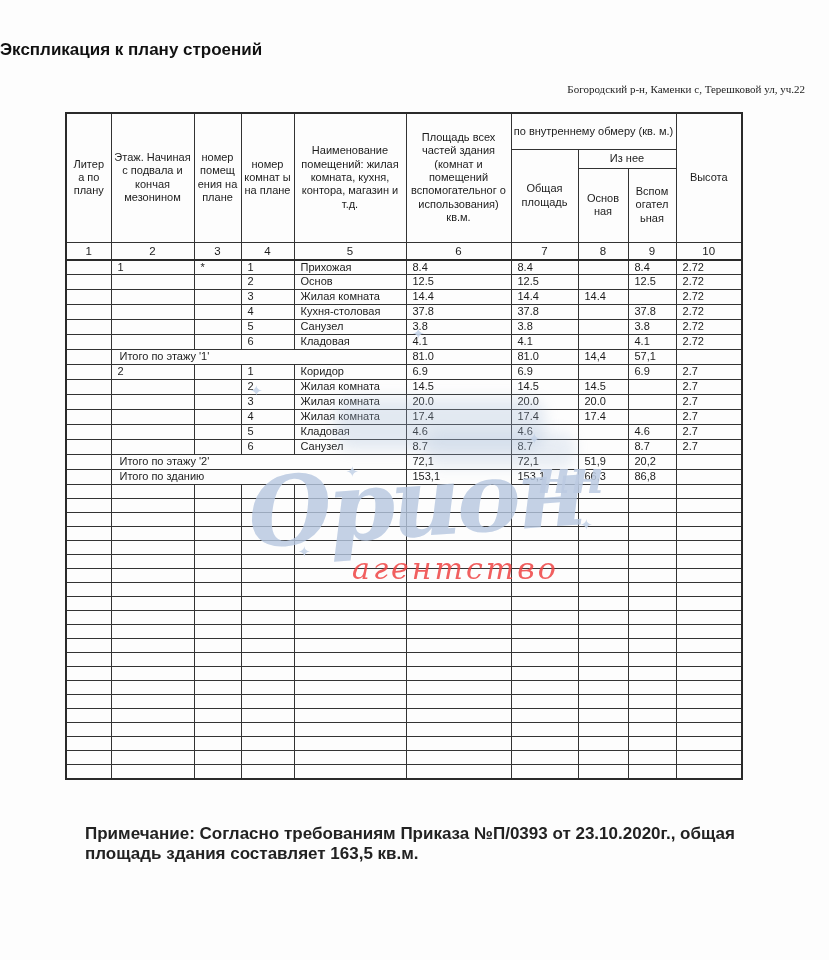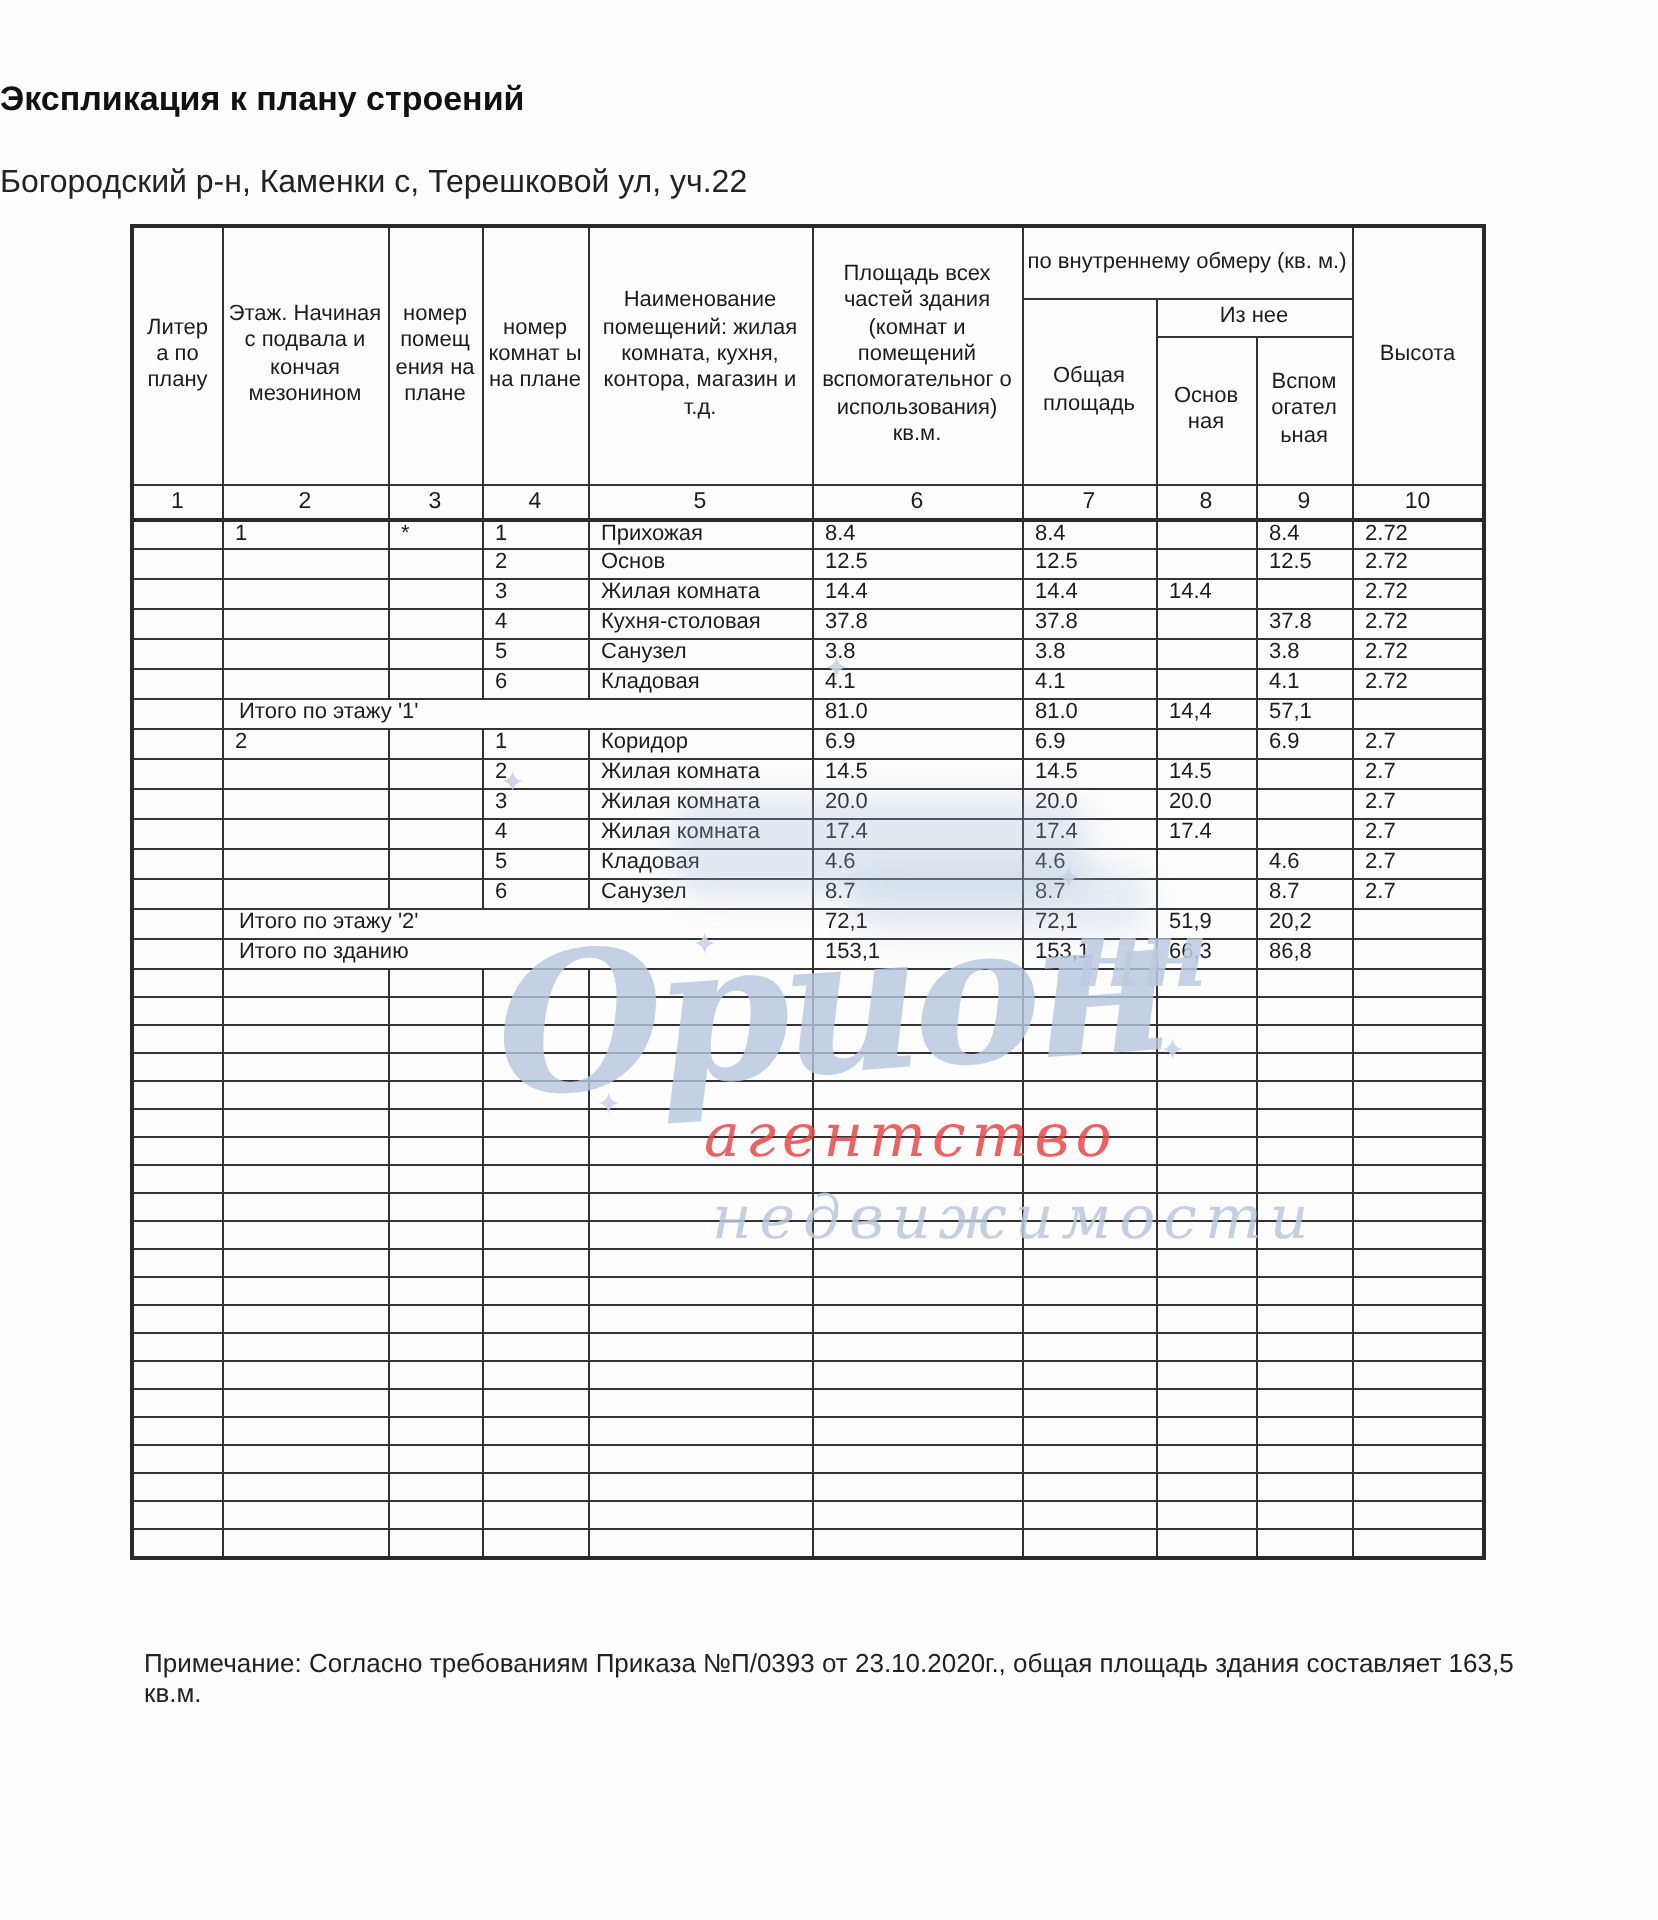--- a/index.html
+++ b/index.html
@@ -8,21 +8,21 @@
     position:relative; width:829px; height:960px;
     background:#fdfdfd; overflow:hidden;
     font-family:"Liberation Sans", sans-serif; color:#1f1f1f;
   }
   .doc-title {
     position:absolute; top:40px; left:0; width:805px;
     font-size:17px; font-weight:bold; color:#111;
   }
   .doc-subtitle {
     position:absolute; top:83px; left:0; width:805px;
-    text-align:left; font-size:16px; color:#222;
+    text-align:right; font-size:11px; color:#222;font-family:Liberation Serif, serif;
   }
   table.expl {
     position:absolute; left:65px; top:112px; width:676px;
     border-collapse:collapse; table-layout:fixed;
     border:2px solid #2a2a2a;
   }
   table.expl td {
     border:1px solid #333; color:#1c1c1c; overflow:hidden;
     font-size:11px; line-height:1.22; vertical-align:middle;
   }
@@ -31,22 +31,22 @@
   tr.h-b td { height:19px; }
   tr.h-c td { height:74px; }
   tr.h-num td { height:15px; font-size:11.5px; border-bottom:2px solid #2a2a2a; }
   tbody td {
     height:15px; padding:0 2px 0 6px; font-size:11.5px;
     white-space:nowrap; text-align:left;
   }
   tbody tr.empty td { height:14px; }
   tbody td.lbl { padding-left:8px;margin-left:22px; }
   .note {
-    position:absolute; left:72px; top:824px; width:700px;
-    font-size:13px; color:#222;
+    position:absolute; left:85px; top:824px; width:700px;
+    font-size:17px; color:#222;font-weight:bold;
   }
   
   .wm { position:absolute; left:0; top:0; width:829px; height:960px;
         pointer-events:none; z-index:5; }
   .wm-orion {
     position:absolute; left:248px; top:455px;
     font-family:"DejaVu Serif", serif; font-style:italic; font-weight:bold;
     font-size:96px; line-height:1; letter-spacing:-4px;
     color:#b6c7e0; opacity:.8; transform:rotate(-4deg);
   }
@@ -550,21 +550,20 @@
         </tr>
       </tbody>
   </table>
 
   <div class="wm">
     <div class="wm-smudge1"></div>
     <div class="wm-smudge2"></div>
     <div class="wm-orion">Орион</div>
     <div class="wm-nn">нн</div>
     <div class="wm-line2">агентство</div>
-    <div class="wm-line3">недвижимости</div>
     <span class="wm-star" style="left:412px;top:325px">✦</span>
     <span class="wm-star" style="left:250px;top:382px">✦</span>
     <span class="wm-star" style="left:528px;top:430px">✦</span>
     <span class="wm-star" style="left:346px;top:463px">✦</span>
     <span class="wm-star" style="left:580px;top:516px">✦</span>
     <span class="wm-star" style="left:298px;top:543px">✦</span>
   </div>
 
   <div class="note">Примечание: Согласно требованиям Приказа №П/0393 от 23.10.2020г., общая площадь здания составляет 163,5 кв.м.</div>
 

